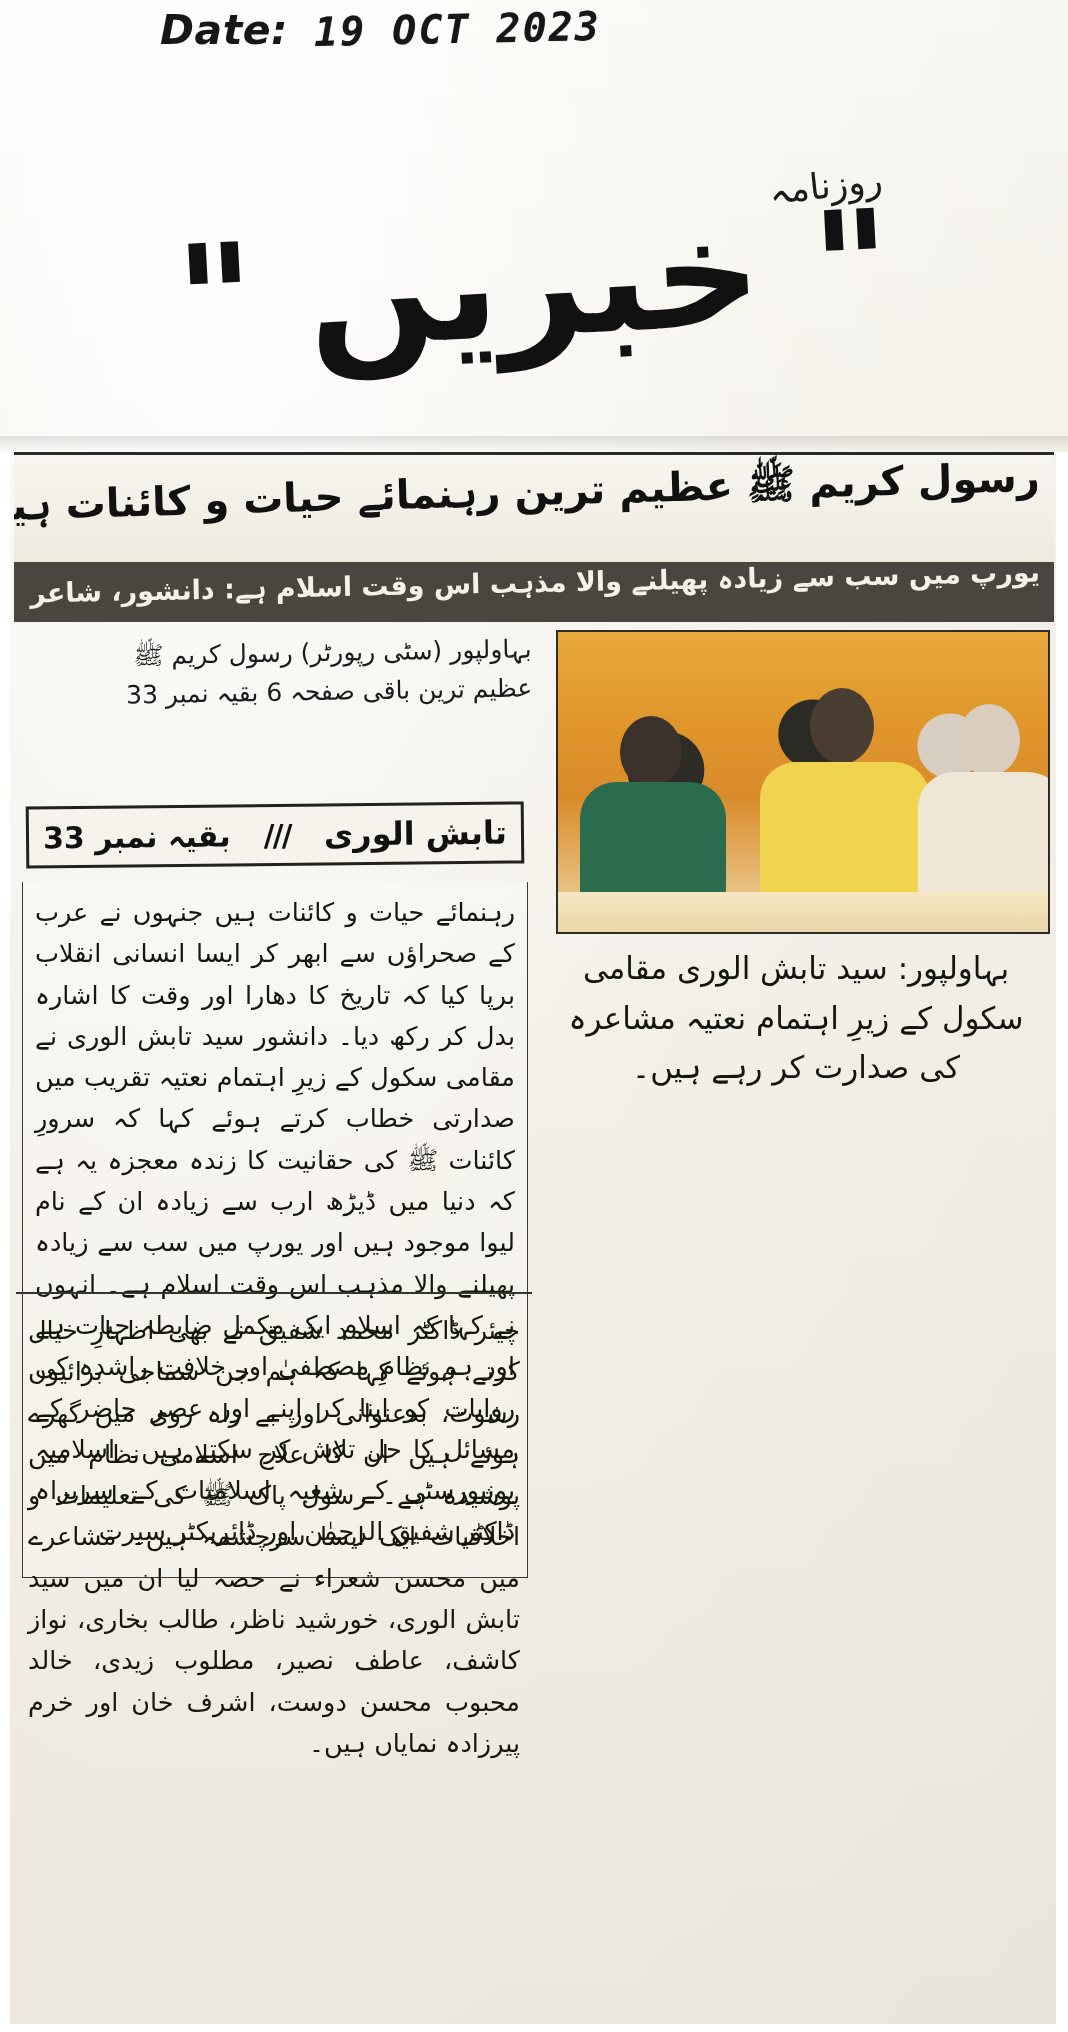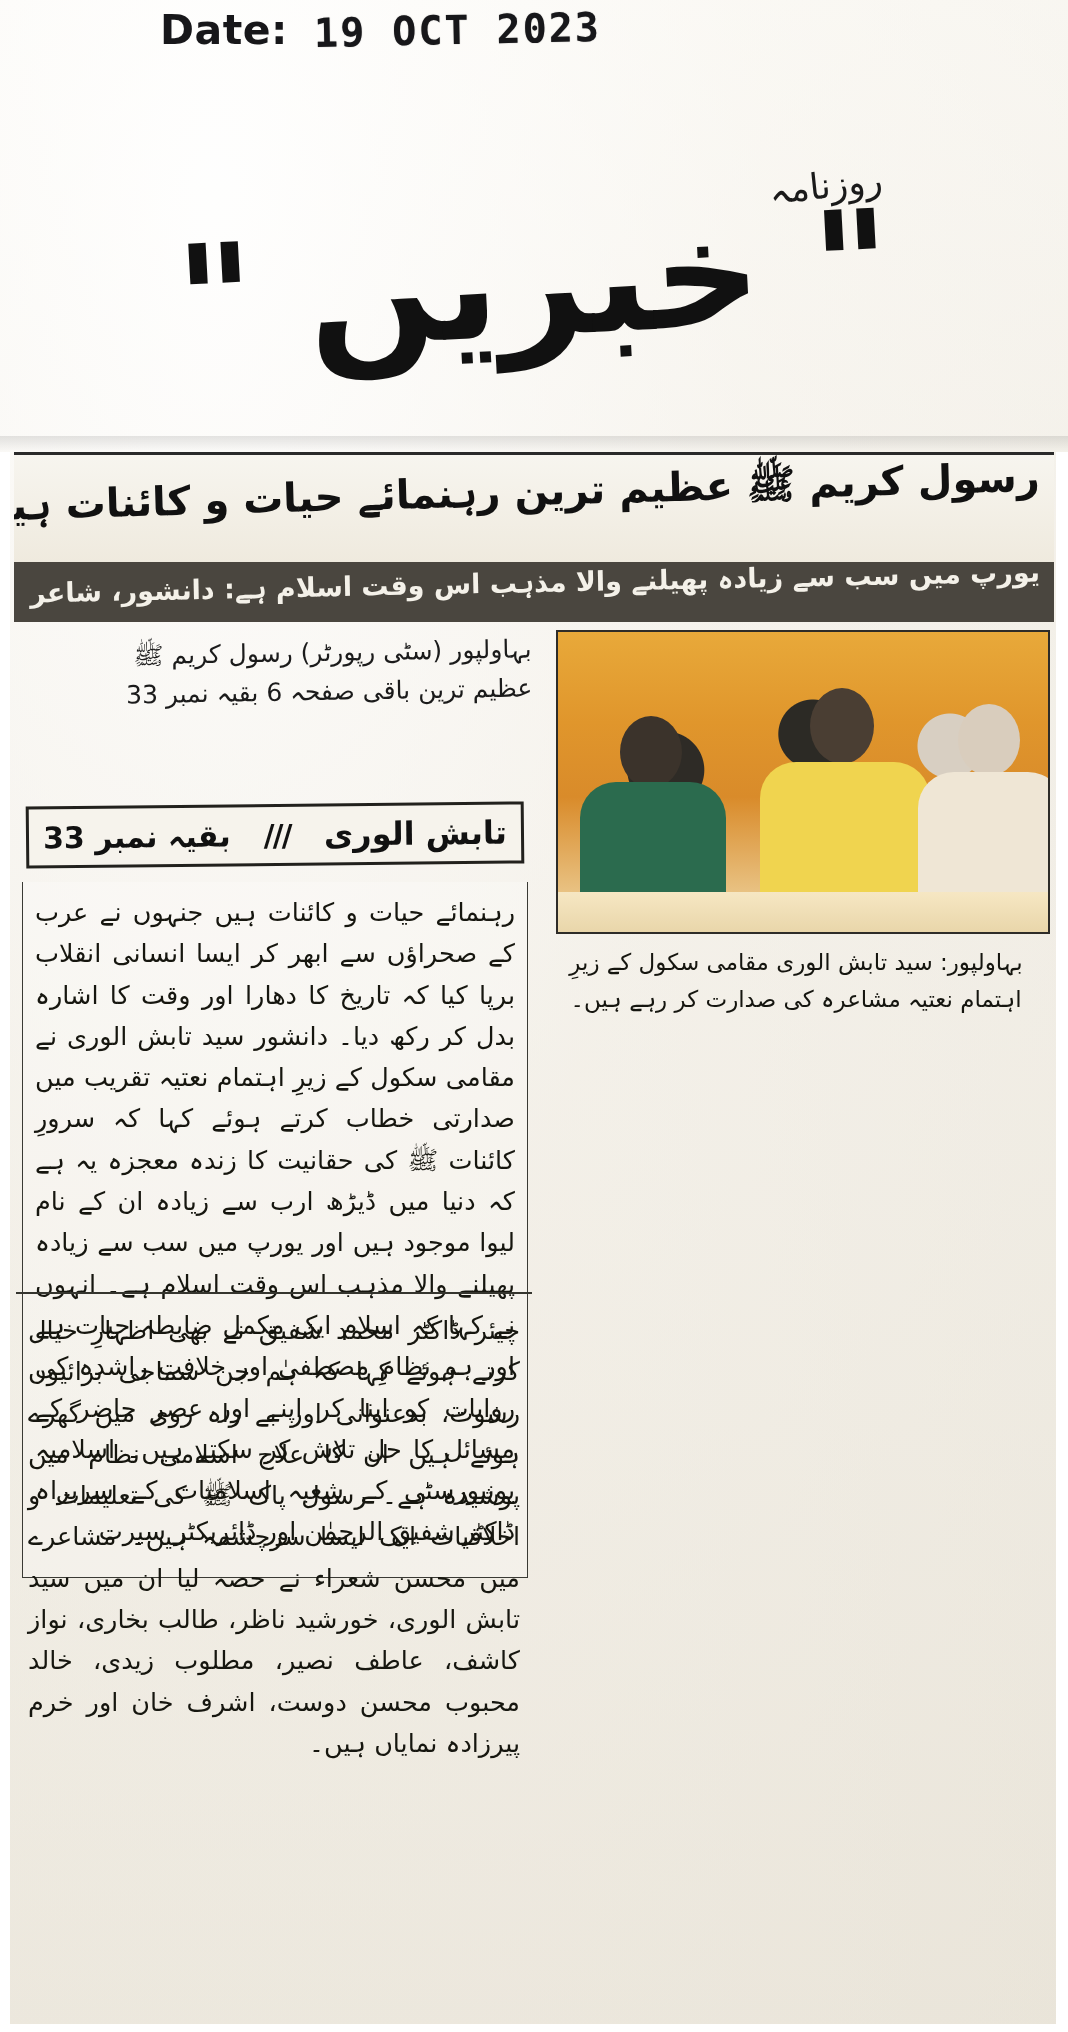--- a/index.html
+++ b/index.html
@@ -28,23 +28,24 @@
       linear-gradient(180deg, #fdfcf9 0%, #f5f2ec 30%, #efebe2 70%, #eae5da 100%);
     pointer-events: none;
   }
 
   
   .date-stamp {
     position: absolute;
     left: 160px;
     top: 6px;
     display: flex;
-    align-items: center;
+    align-items: flex-start;
     gap: 26px;
     color: #17171a;
+    font-style: italic;
   }
   .date-label {
     font-family: "DejaVu Sans", sans-serif;
     font-weight: bold;
     font-size: 41px;
     letter-spacing: 0.5px;
   }
   .date-value {
     font-family: "DejaVu Sans Mono", monospace;
     font-weight: bold;
@@ -212,21 +213,21 @@
   }
 
   .caption {
     position: absolute;
     left: 548px;
     top: 492px;
     width: 480px;
     direction: rtl;
     text-align: center;
     font-family: "DejaVu Sans", sans-serif;
-    font-size: 23px;
+    font-size: 31px;
     line-height: 1.6;
     color: #15150f;
   }
 
   
   .jump-box {
     position: absolute;
     left: 18px;
     top: 352px;
     width: 498px;

